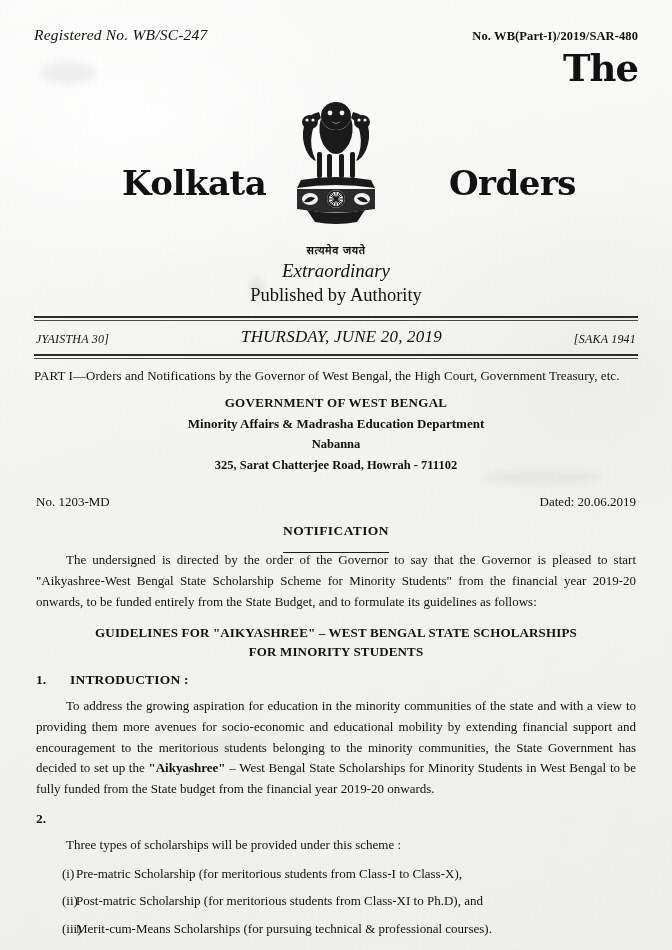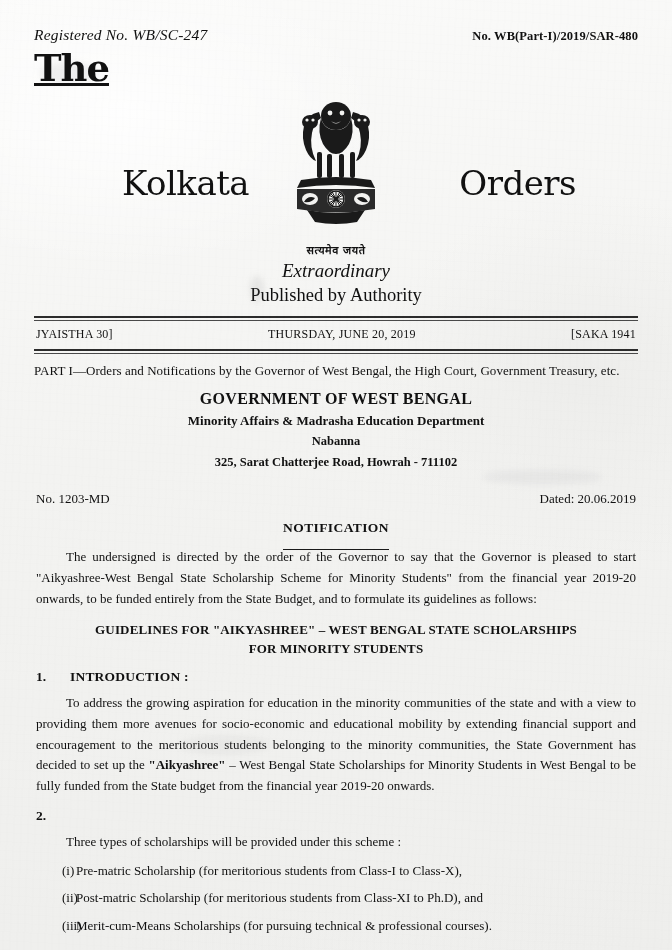--- a/index.html
+++ b/index.html
@@ -60,49 +60,48 @@
     font-size: 12.5px;
     letter-spacing: 0.1px;
   }
 
   .masthead {
     position: relative;
     height: 212px;
     margin-top: 2px;
   }
   .the-word {
-    text-align: left;
+    text-align: right;
     font-family: "DejaVu Serif", serif;
     font-weight: bold;
     font-size: 37px;
     line-height: 1;
     letter-spacing: -1px;
     padding-top: 4px;
-    text-decoration: underline;
   }
   .emblem-wrap {
     position: absolute;
     left: 50%;
     transform: translateX(-50%);
     top: 44px;
     width: 120px;
     text-align: center;
   }
   .motto {
     font-family: "DejaVu Sans", sans-serif;
     font-size: 11px;
     font-weight: bold;
     letter-spacing: 0.5px;
     margin-top: -2px;
   }
   .side-word {
     position: absolute;
     top: 120px;
     font-family: "DejaVu Serif", serif;
-    font-weight: normal;
+    font-weight: bold;
     font-size: 34px;
     line-height: 1;
     letter-spacing: -0.5px;
   }
   .side-word.left { left: 88px; }
   .side-word.right { right: 62px; }
 
   .subtitle-extra {
     text-align: center;
     font-style: italic;
@@ -121,37 +120,38 @@
     height: 2px;
     margin-top: 10px;
   }
   .date-band {
     display: flex;
     justify-content: space-between;
     align-items: flex-end;
     font-size: 12px;
     padding: 6px 2px 7px 2px;
     letter-spacing: 0.2px;
-  }
-  .date-band .mid { font-size: 12px; }
+    font-style: italic;
+  }
+  .date-band .mid { font-size: 17px; }
 
   .part-line {
     font-size: 13px;
     padding-top: 9px;
     letter-spacing: 0.05px;
   }
 
   
   .dept {
     text-align: center;
     margin-top: 11px;
   }
   .dept .l1 {
     font-weight: bold;
-    font-size: 16px;
+    font-size: 13px;
     letter-spacing: 0.3px;
     text-align: center;
   }
   .dept .l2 {
     font-weight: bold;
     font-size: 13px;
     margin-top: 5px;
   }
   .dept .l3 {
     font-weight: bold;

